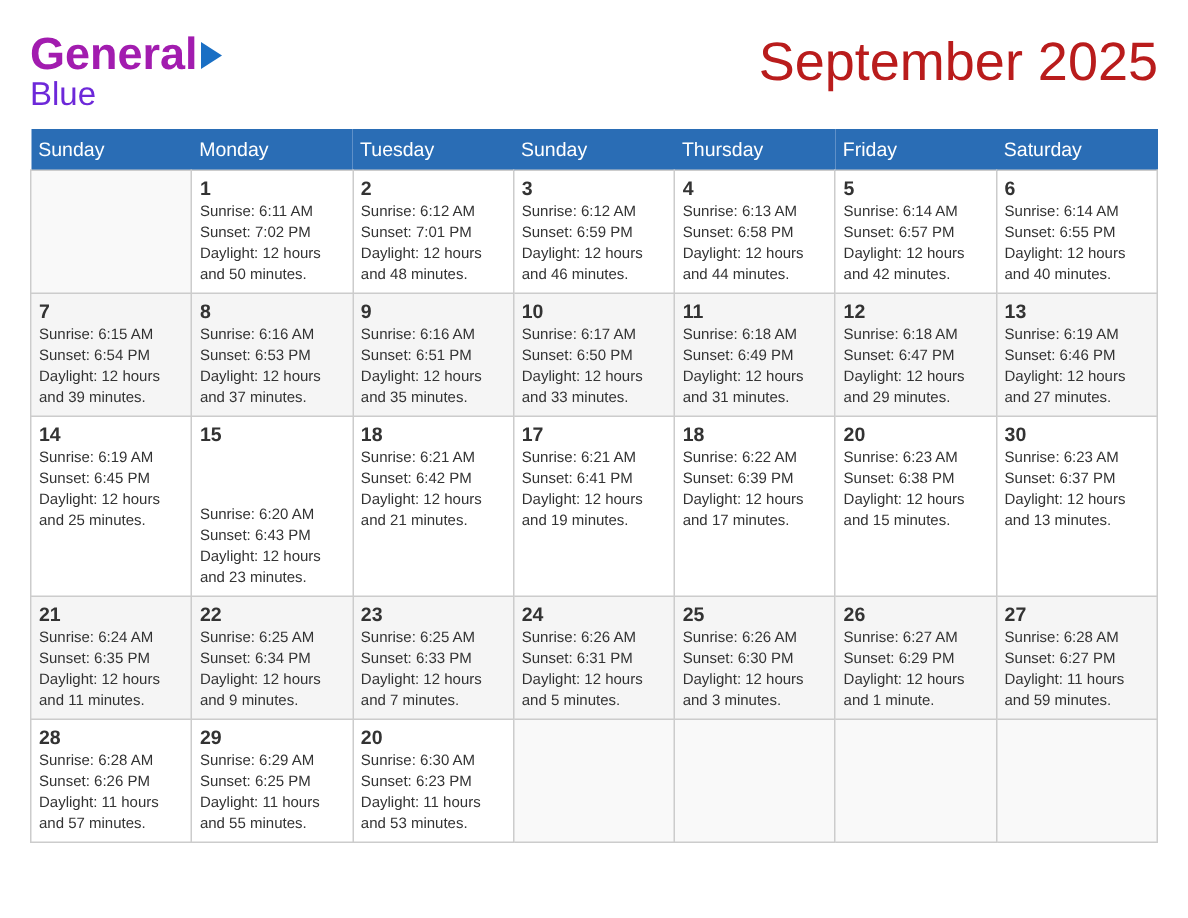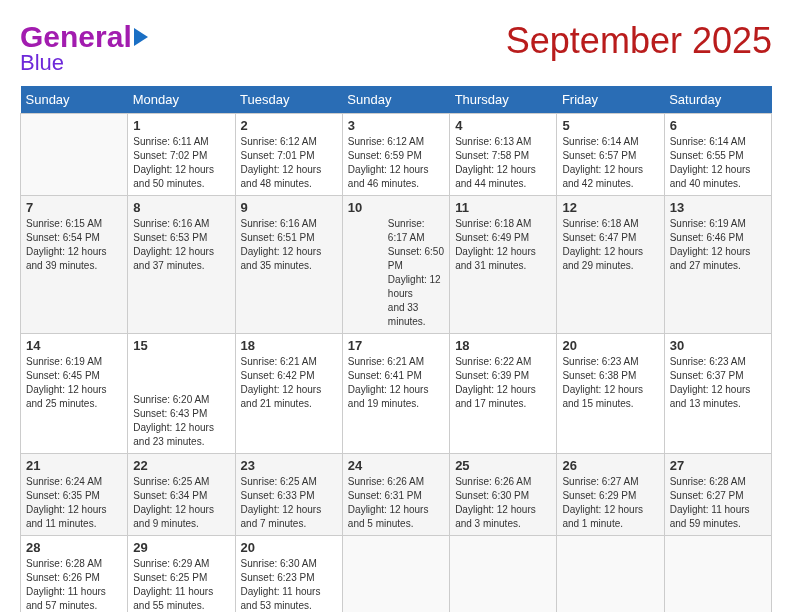--- a/index.html
+++ b/index.html
@@ -139,21 +139,21 @@
         <td>
           <span class="day-num">3</span>
           <div class="day-info" style="white-space: pre-line;">Sunrise: 6:12 AM
 Sunset: 6:59 PM
 Daylight: 12 hours
 and 46 minutes.</div>
         </td>
         <td>
           <span class="day-num">4</span>
           <div class="day-info" style="white-space: pre-line;">Sunrise: 6:13 AM
-Sunset: 7:58 PM
+Sunset: 6:58 PM
 Daylight: 12 hours
 and 44 minutes.</div>
         </td>
         <td>
           <span class="day-num">5</span>
           <div class="day-info" style="white-space: pre-line;">Sunrise: 6:14 AM
 Sunset: 6:57 PM
 Daylight: 12 hours
 and 42 minutes.</div>
         </td>
@@ -182,21 +182,21 @@
         </td>
         <td>
           <span class="day-num">9</span>
           <div class="day-info" style="white-space: pre-line;">Sunrise: 6:16 AM
 Sunset: 6:51 PM
 Daylight: 12 hours
 and 35 minutes.</div>
         </td>
         <td>
           <span class="day-num">10</span>
-          <div class="day-info" style="white-space: pre-line; margin-left: 40px;">Sunrise: 6:17 AM
+          <div class="day-info" style="white-space: pre-line;">Sunrise: 6:17 AM
 Sunset: 6:50 PM
 Daylight: 12 hours
 and 33 minutes.</div>
         </td>
         <td>
           <span class="day-num">11</span>
           <div class="day-info" style="white-space: pre-line;">Sunrise: 6:18 AM
 Sunset: 6:49 PM
 Daylight: 12 hours
 and 31 minutes.</div>

